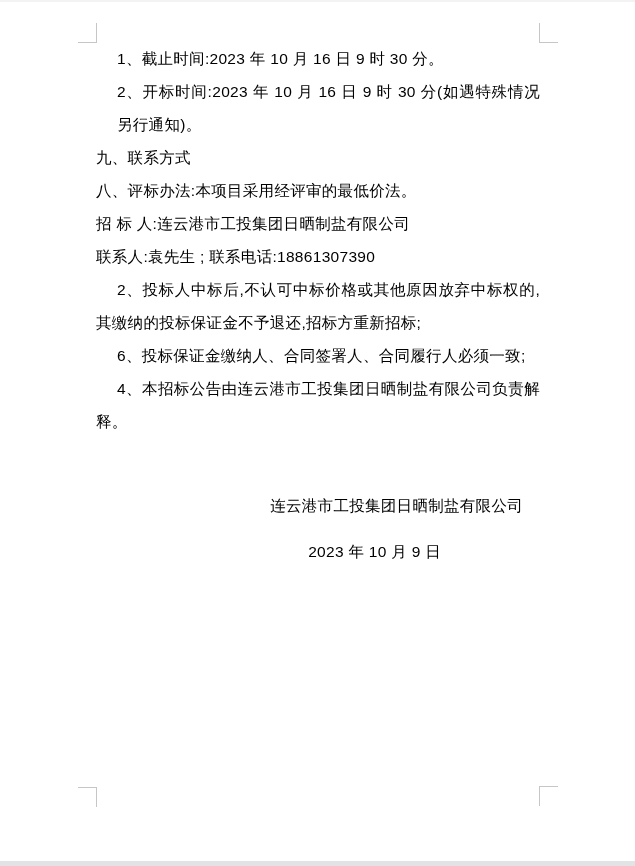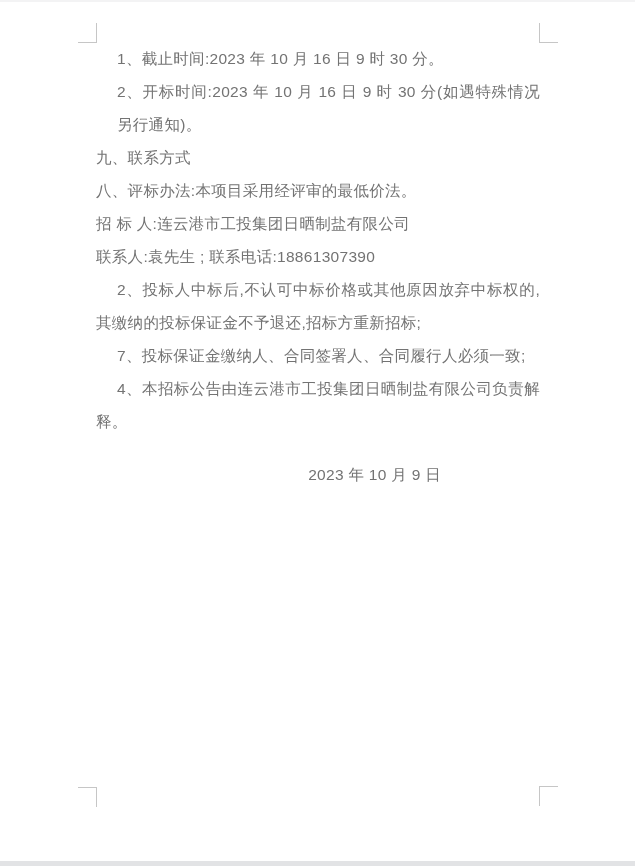--- a/index.html
+++ b/index.html
@@ -29,21 +29,21 @@
   .crop-bl{left:78px;top:787px;border-right:1px solid var(--crop,#c6c6c6);border-top:1px solid var(--crop,#c6c6c6);}
   .crop-br{left:539px;top:786px;border-left:1px solid var(--crop,#c6c6c6);border-top:1px solid var(--crop,#c6c6c6);}
 
   .textarea{
     position:absolute;
     left:96px;
     top:42px;
     width:444px;
     font-size:15.5px;
     line-height:33px;
-    color:#737373;
+    color:#000000;
     letter-spacing:0.3px;
   }
   .textarea p{
     margin:0;
     text-align:justify;
     text-justify:inter-ideograph;
   }
   p.list-top{padding-left:21px;}
   p.section{padding-left:0;}
   p.heading{text-indent:38px;}
@@ -51,21 +51,21 @@
   p.sig-company{
     text-align:right;
     text-align-last:right;
     padding-right:17px;
     margin-top:51px;
   }
   p.sig-date{
     text-align:right;
     text-align-last:right;
     padding-right:99px;
-    margin-top:20px;
+    margin-top:13px;
   }
 </style>
 </head>
 <body>
 
 <div class="page">
   <div class="edge-top"></div>
 
   <div class="crop crop-tl"></div>
   <div class="crop crop-tr"></div>
@@ -74,19 +74,20 @@
 
   <div class="textarea">
 
     <p class="list-top">1、截止时间:2023 年 10 月 16 日 9 时 30 分。</p>
       <p class="list-top">2、开标时间:2023 年 10 月 16 日 9 时 30 分(如遇特殊情况另行通知)。</p>
       <p class="section">九、联系方式</p>
       <p class="section">八、评标办法:本项目采用经评审的最低价法。</p>
       <p class="section">招 标 人:连云港市工投集团日晒制盐有限公司</p>
       <p class="section">联系人:袁先生 ;   联系电话:18861307390</p>
       <p class="list-bottom">2、投标人中标后,不认可中标价格或其他原因放弃中标权的,其缴纳的投标保证金不予退还,招标方重新招标;</p>
-      <p class="list-bottom">7、投标保证金缴纳人、合同签署人、合同履行人必须一致;</p>
+      <p class="list-bottom">6、投标保证金缴纳人、合同签署人、合同履行人必须一致;</p>
       <p class="list-bottom">4、本招标公告由连云港市工投集团日晒制盐有限公司负责解释。</p>
+      <p class="sig-company">连云港市工投集团日晒制盐有限公司</p>
     <p class="sig-date">2023 年 10 月 9 日</p>
   </div>
 
   <div class="edge-bottom"></div>
 </div>
 
 </body></html>

